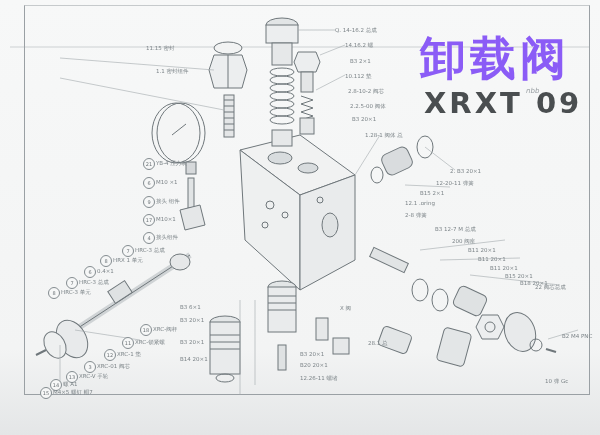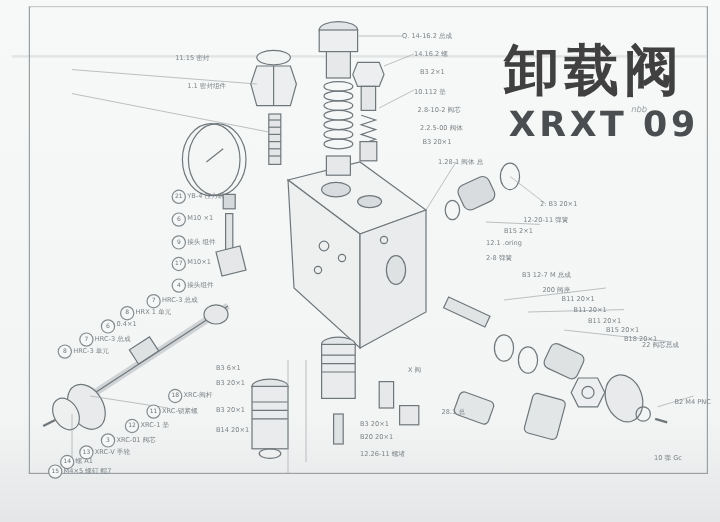--- a/index.html
+++ b/index.html
@@ -1,19 +1,19 @@
 <!DOCTYPE html>
 <html><head>
 <meta charset="utf-8">
 <style>
   html,body{margin:0;padding:0;}
   body{width:600px;height:435px;background:#eceeef;position:relative;overflow:hidden;font-family:"DejaVu Sans",sans-serif;}
   .sheet{position:absolute;left:0;top:0;width:600px;height:435px;background:linear-gradient(180deg,#f7f8f8 0%,#f3f4f4 80%,#e4e6e7 100%);}
   .frame{position:absolute;left:24px;top:5px;width:566px;height:390px;border:1.5px solid #9aa0a4;border-top-color:#c6cacc;box-sizing:border-box;}
-  .title-cn{position:absolute;left:420px;top:28px;font-family:"DejaVu Sans",sans-serif;font-weight:bold;font-size:46px;letter-spacing:4px;color:#404040;}
+  .title-cn{position:absolute;left:420px;top:28px;font-family:"DejaVu Sans",sans-serif;font-weight:bold;font-size:46px;letter-spacing:4px;color:#8b5cf6;}
   .title-model{position:absolute;left:424px;top:86px;font-family:"DejaVu Sans",sans-serif;font-weight:bold;font-size:29px;letter-spacing:3px;color:#4a4e50;}
   .title-note{position:absolute;left:526px;top:87px;font-size:7px;color:#9aa0a4;font-style:italic;}
   svg.drawing{position:absolute;left:0;top:0;}
   .lbl{position:absolute;font-size:5.5px;color:#7c8488;white-space:nowrap;font-family:"DejaVu Sans",sans-serif;}
   .balloon{position:absolute;width:10px;height:10px;border:1px solid #848c90;border-radius:50%;font-size:5px;line-height:10px;text-align:center;color:#6d7478;background:#f6f7f7;}
   .scan-line{position:absolute;left:10px;top:46px;width:580px;height:2px;background:#d8dbdd;opacity:.7;}
 </style>
 </head>
 <body>
 

